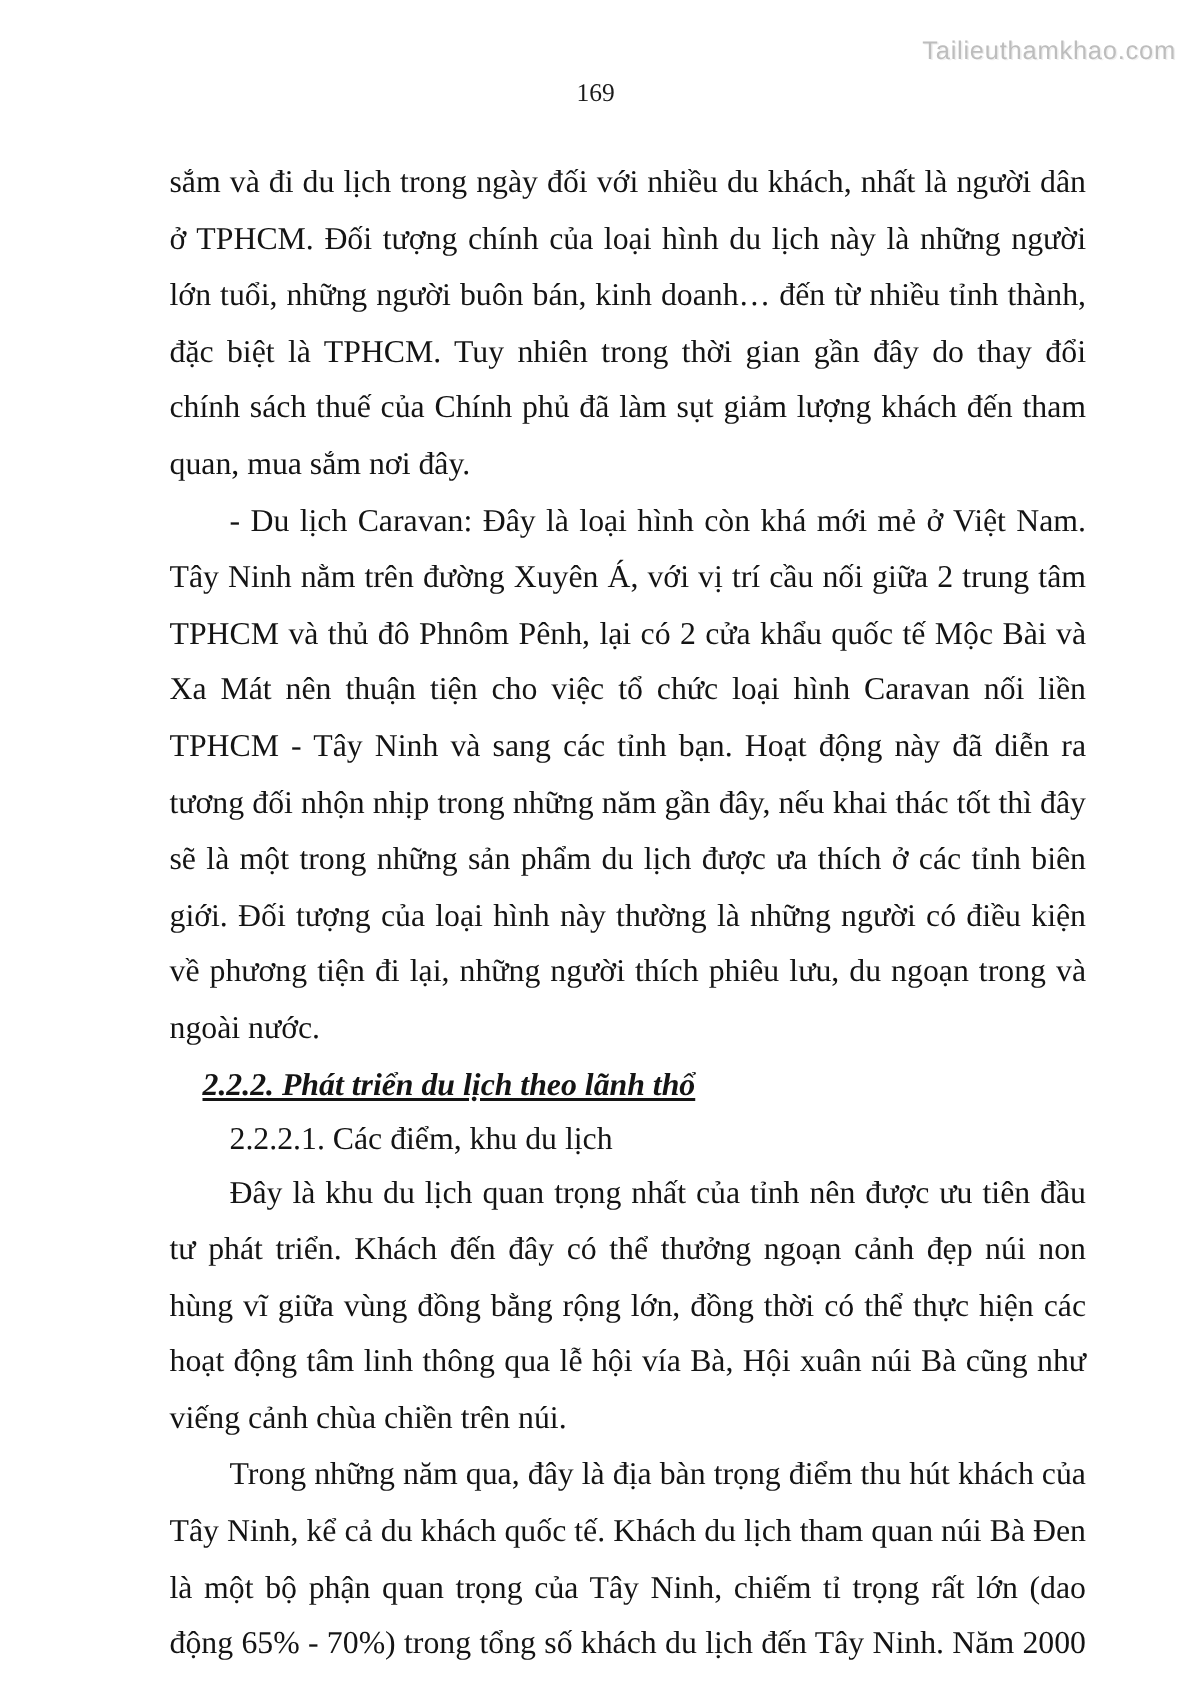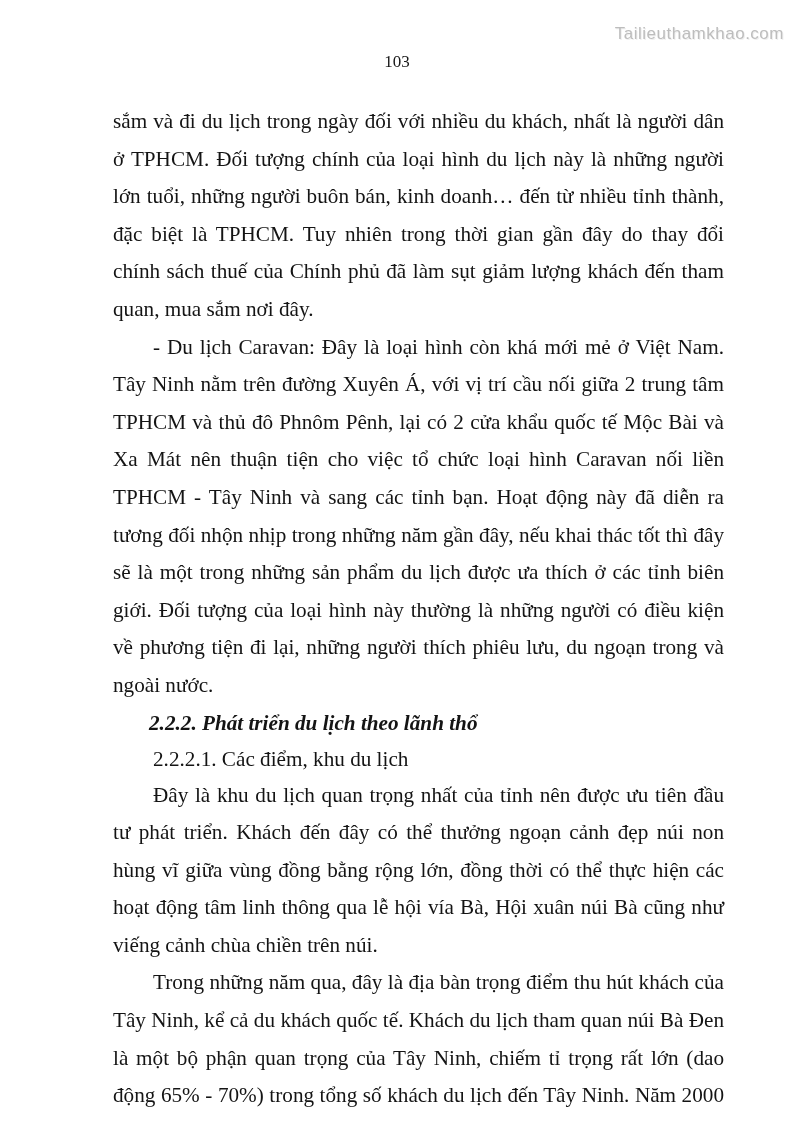--- a/index.html
+++ b/index.html
@@ -55,22 +55,23 @@
   .body-par.no-indent {
     text-indent: 0;
   }
   .lead-italic {
   }
   .heading-1 {
     font-weight: bold;
     font-style: italic;
     text-align: left;
     text-indent: 0;
-    margin-left: 36px;
+    margin-left: 22px;
     line-height: 36px;
+    text-decoration: underline;
   }
   .heading-2 {
     text-align: left;
     text-indent: 0;
     margin-left: 40px;
     line-height: 36px;
   }
   .heading-3 {
     font-weight: bold;
     font-style: italic;
@@ -85,21 +86,21 @@
     margin-right: 8px;
   }
 </style>
 </head>
 <body>
 
 <div class="page">
 
   <div class="watermark">Tailieuthamkhao.com</div>
 
-  <div class="page-number">103</div>
+  <div class="page-number">169</div>
 
   <div class="content">
 
     <p class="body-par no-indent">sắm và đi du lịch trong ngày đối với nhiều du khách, nhất là người dân ở TPHCM. Đối tượng chính của loại hình du lịch này là những người lớn tuổi, những người buôn bán, kinh doanh… đến từ nhiều tỉnh thành, đặc biệt là TPHCM. Tuy nhiên trong thời gian gần đây do thay đổi chính sách thuế của Chính phủ đã làm sụt giảm lượng khách đến tham quan, mua sắm nơi đây.</p>
 
     <p class="body-par"><span class="lead-italic">- Du lịch Caravan:</span><span> Đây là loại hình còn khá mới mẻ ở Việt Nam. Tây Ninh nằm trên đường Xuyên Á, với vị trí cầu nối giữa 2 trung tâm TPHCM và thủ đô Phnôm Pênh, lại có 2 cửa khẩu quốc tế Mộc Bài và Xa Mát nên thuận tiện cho việc tổ chức loại hình Caravan nối liền TPHCM - Tây Ninh và sang các tỉnh bạn. Hoạt động này đã diễn ra tương đối nhộn nhịp trong những năm gần đây, nếu khai thác tốt thì đây sẽ là một trong những sản phẩm du lịch được ưa thích ở các tỉnh biên giới. Đối tượng của loại hình này thường là những người có điều kiện về phương tiện đi lại, những người thích phiêu lưu, du ngoạn trong và ngoài nước.</span></p>
 
     <p class="heading-1">2.2.2. Phát triển du lịch theo lãnh thổ</p>
 
     <p class="heading-2">2.2.2.1. Các điểm, khu du lịch</p>

